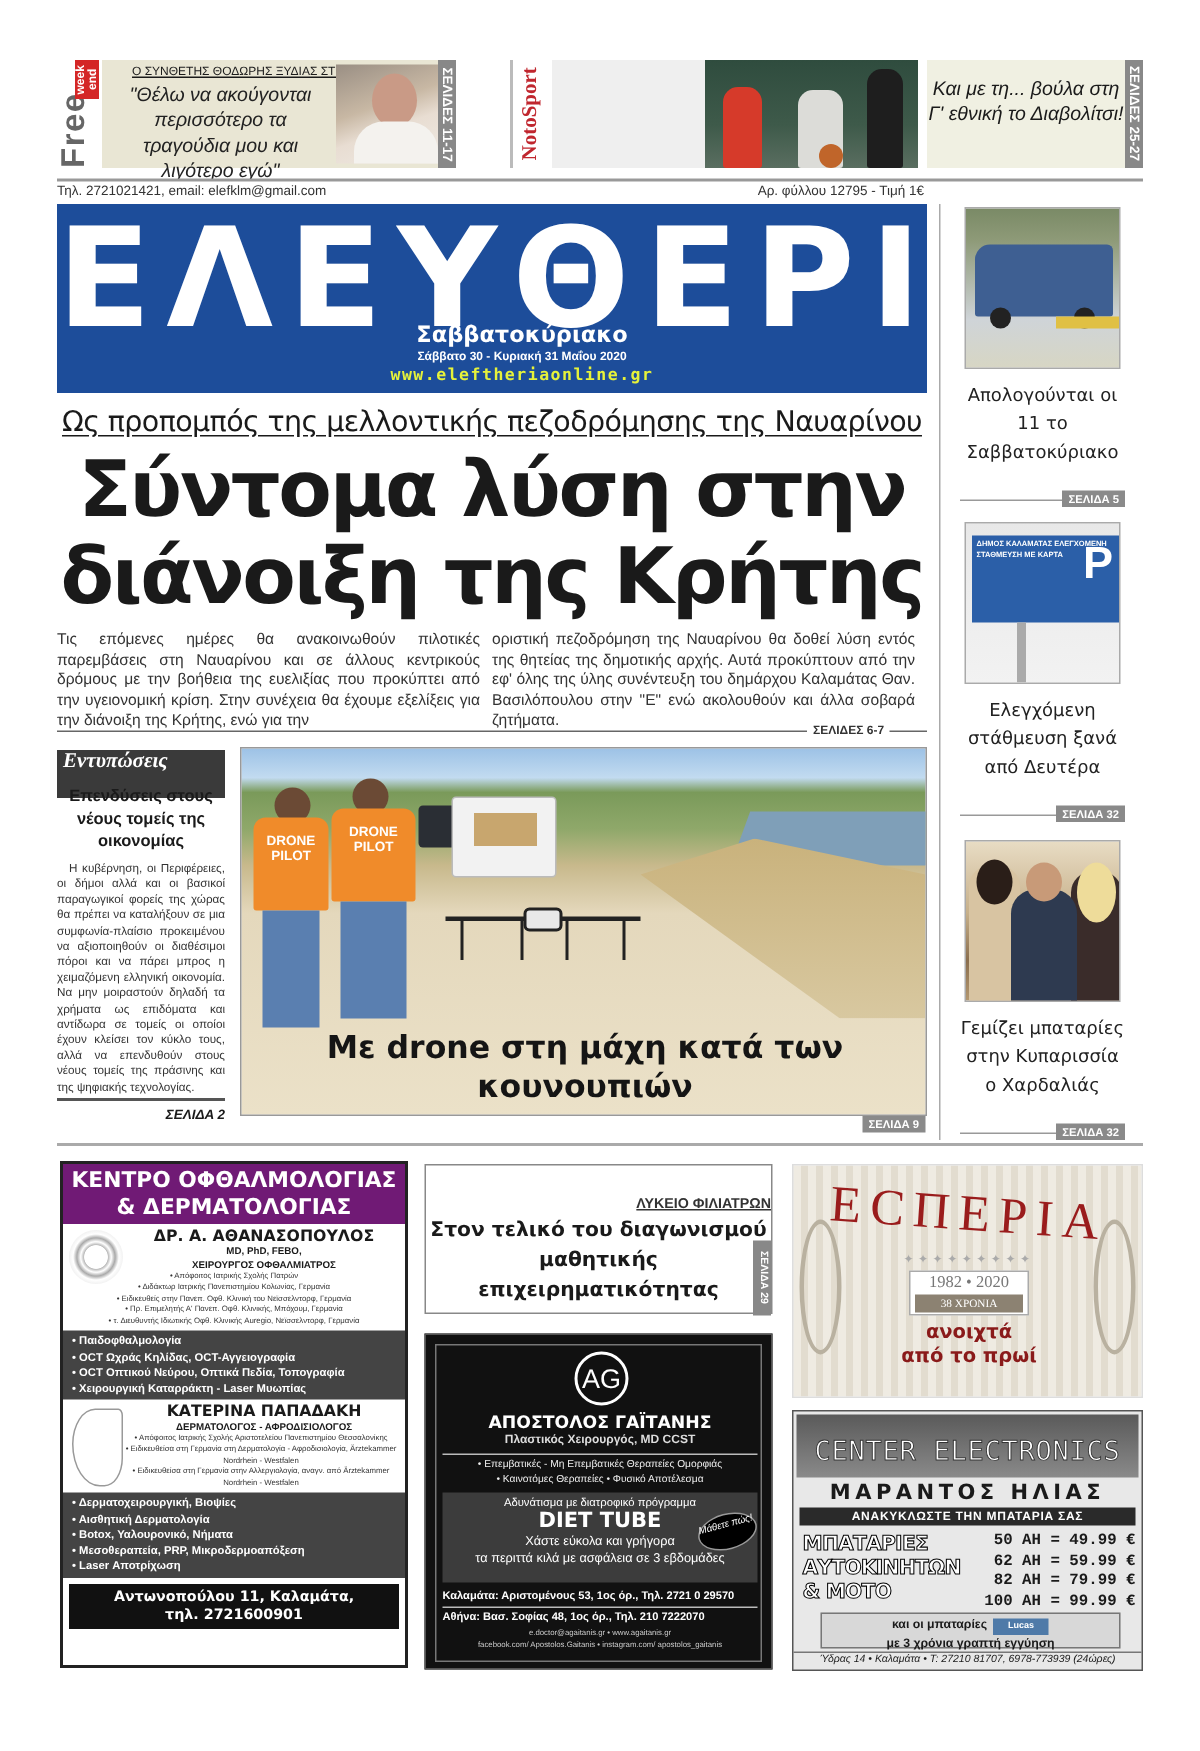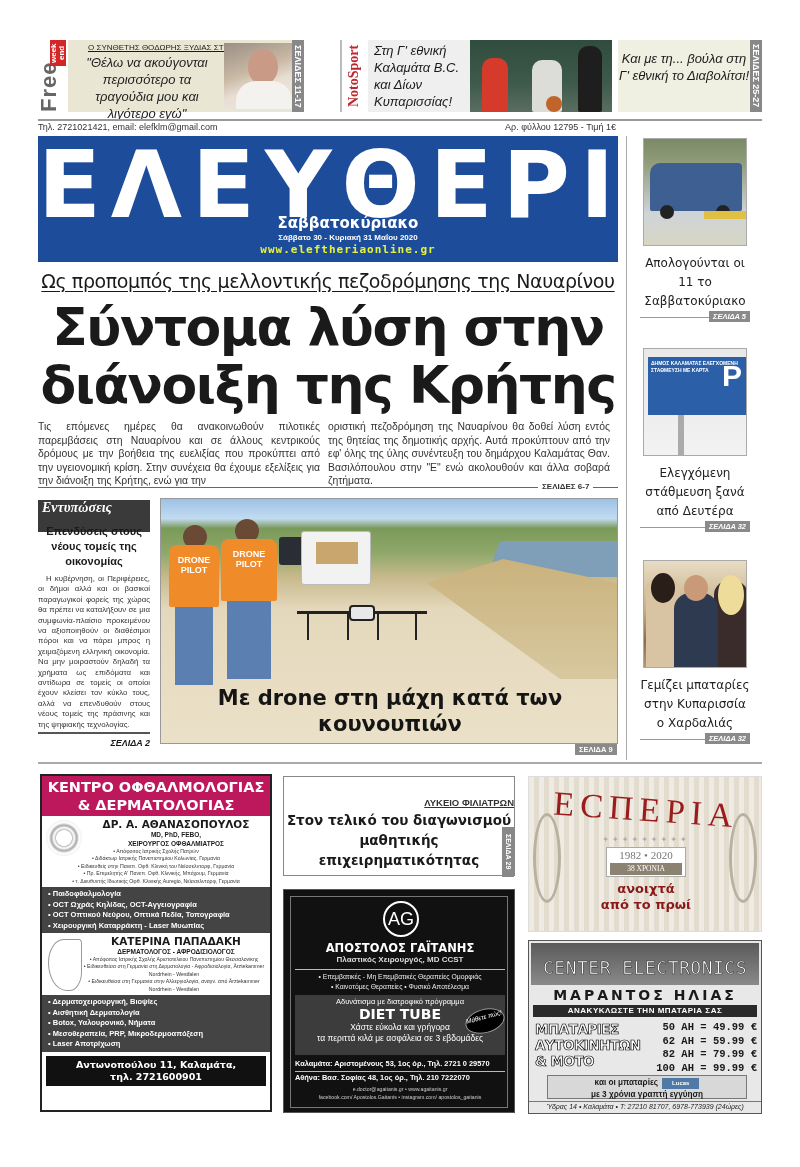--- a/index.html
+++ b/index.html
@@ -81,21 +81,21 @@
   .drone .uav .leg { position:absolute; top: 11px; width: 2px; height: 26px; background: #222; }
   .drone .caption { position:absolute; left: 0; top: 186px; width: 458px; text-align: center; font-size: 21px; font-weight: bold; line-height: 26px; color: #151515; font-family: "DejaVu Sans", sans-serif; }
   .page-tag { background: #8a8a8a; color: #fff; font-size: 7.5px; font-weight: bold; padding: 1px 4px; }
   .drone-tag { left: 575px; top: 744px; }
 
   
   .rcol-rule { left: 626px; top: 136px; width: 1px; height: 624px; background: #aaa; }
   .rcard { left: 640px; width: 110px; }
   .rcard .img { width: 104px; height: 108px; border: 1px solid #aaa; margin-left: 3px; overflow: hidden; position: relative; }
   .rcard .title { margin-top: 8px; text-align: center; font-size: 12px; line-height: 19px; font-family: "DejaVu Sans", sans-serif; color: #222; }
-  .rcard .pline { position: relative; height: 12px; margin-top: 0; font-style: italic; }
+  .rcard .pline { position: relative; height: 12px; margin-top: 16px; }
   .rcard .pline::before { content: ""; position: absolute; left: 0; right: 0; top: 6px; height: 1px; background: #999; }
   .rcard .pline .page-tag { position: absolute; right: 0; top: 0; }
 
   .van-img { background: linear-gradient(180deg,#7a8a66 0%,#8e9a78 20%,#cfd4d8 70%,#d7d6c4 100%); }
   .van-img .van { position:absolute; left: 6px; top: 24px; width: 92px; height: 48px; background: #3e5f92; border-radius: 10px 4px 2px 2px; }
   .van-img .wheel { position:absolute; top: 66px; width: 14px; height: 14px; background: #222; border-radius: 50%; }
   .van-img .curb { position:absolute; left: 60px; top: 72px; width: 44px; height: 8px; background: #e0c044; }
 
   .park-img { background: linear-gradient(180deg,#e8e8e8 0%,#f2f2f2 100%); }
   .park-img .sign { position:absolute; left: 4px; top: 8px; width: 98px; height: 58px; background: #2b5fa8; color: #fff; font-size: 5px; font-weight: bold; padding: 3px; line-height: 6.5px; }
@@ -107,21 +107,21 @@
   .people-img .pa::before { content:""; position:absolute; left: 5px; top: -4px; width: 24px; height: 30px; border-radius: 50%; background: #2a1e18; }
   .people-img .pb { position:absolute; left: 30px; top: 32px; width: 44px; height: 76px; background: #2e3a50; border-radius: 16px 16px 0 0; }
   .people-img .pb::before { content:""; position:absolute; left: 10px; top: -18px; width: 24px; height: 26px; border-radius: 50%; background: #c89a78; }
   .people-img .pc { position:absolute; left: 70px; top: 20px; width: 34px; height: 88px; background: #3a2c2a; border-radius: 14px 14px 0 0; }
   .people-img .pc::before { content:""; position:absolute; left: 4px; top: -6px; width: 26px; height: 40px; border-radius: 50%; background: #eedc9a; }
 
   .bottom-rule { left: 38px; top: 762px; width: 724px; height: 2px; background: #aaa; }
 
   
   .ad1 { left: 40px; top: 774px; width: 232px; height: 338px; border: 2px solid #222; background: #fff; }
-  .ad1 .hdr { background: #be185d; color: #fff; text-align: center; font-size: 14.5px; font-weight: bold; line-height: 18px; padding: 2px 0; font-family: "DejaVu Sans", sans-serif; }
+  .ad1 .hdr { background: #701a75; color: #fff; text-align: center; font-size: 14.5px; font-weight: bold; line-height: 18px; padding: 2px 0; font-family: "DejaVu Sans", sans-serif; }
   .ad1 .doc { position: relative; padding: 2px 2px 2px 2px; text-align: center; }
   .ad1 .doc .name { font-size: 10.5px; font-weight: bold; font-family: "DejaVu Sans", sans-serif; padding-left: 40px; }
   .ad1 .doc .sub { font-size: 6.5px; font-weight: bold; line-height: 9px; padding-left: 40px; }
   .ad1 .doc .lines { font-size: 5.2px; line-height: 7.4px; color: #333; }
   .ad1 .sun { position: absolute; left: 4px; top: 4px; width: 36px; height: 36px; border-radius: 50%; background: radial-gradient(circle,#fff 30%,#bbb 32%,#fff 40%,#aaa 50%,#fff 60%,#ccc 100%); }
   .ad1 .face { position: absolute; left: 6px; top: 6px; width: 34px; height: 52px; border: 1px solid #999; border-radius: 50% 10% 40% 60%; }
   .ad1 .grey { background: #444; color: #fff; font-size: 7.5px; line-height: 10.5px; padding: 2px 6px; font-weight: bold; }
   .ad1 .addr { background: #111; color: #fff; text-align: center; font-size: 9.5px; font-weight: bold; line-height: 12px; padding: 3px 0; margin: 4px 4px 0 4px; font-family: "DejaVu Sans", sans-serif; }
 
   
@@ -183,21 +183,20 @@
       <div class="shirt"></div>
     </div>
   <div class="vtab">ΣΕΛΙΔΕΣ 11-17</div>
 </div>
 
 <div class="abs notosport">
   <span>NotoSport</span>
 </div>
 
 <div class="abs teaser2">
-  <div class="text">Στη Γ' εθνική Καλαμάτα Β.C. και Δίων Κυπαρισσίας!</div>
   <div class="photo">
     <div class="p1"></div>
       <div class="p2"></div>
       <div class="p3"></div>
       <div class="ball"></div>
   </div>
 </div>
 
 <div class="abs teaser3">
   <div class="text">Και με τη... βούλα στη Γ' εθνική το Διαβολίτσι!</div>

